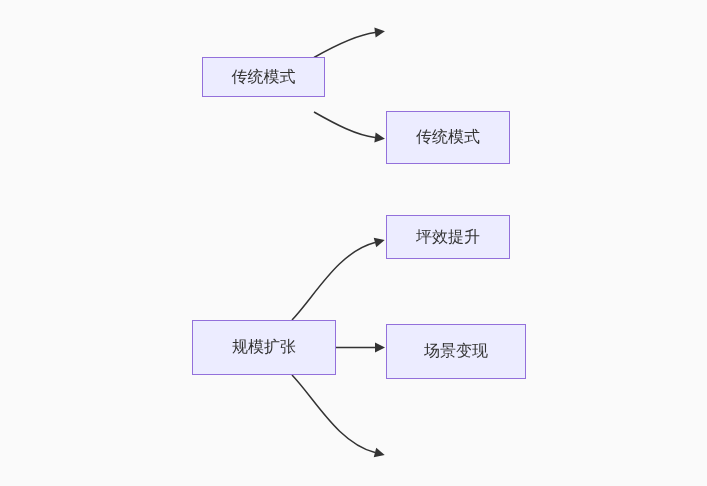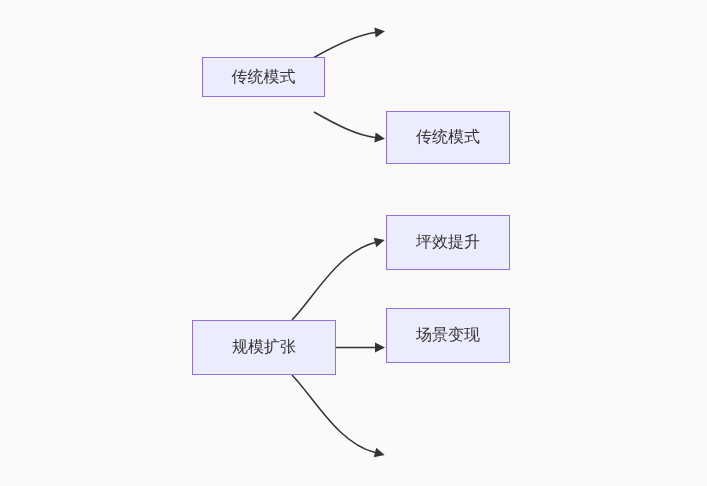--- a/index.html
+++ b/index.html
@@ -37,22 +37,22 @@
     display: flex;
     align-items: center;
     justify-content: center;
     text-align: center;
     white-space: nowrap;
   }
   .node-traditional      { left: 202px; top: 57px;  width: 123px; height: 40px; }
   .node-scale            { left: 386px; top: 6px;   width: 124px; height: 53px; }
   .node-highend          { left: 386px; top: 111px; width: 124px; height: 53px; }
   .node-newvalue         { left: 192px; top: 320px; width: 144px; height: 55px; }
-  .node-floor-efficiency { left: 386px; top: 215px; width: 124px; height: 55px; }
-  .node-scene            { left: 386px; top: 308px; width: 124px; height: 55px; }
+  .node-floor-efficiency { left: 386px; top: 215px; width: 124px; height: 44px; }
+  .node-scene            { left: 386px; top: 324px; width: 140px; height: 55px; }
   .node-member           { left: 386px; top: 426px; width: 124px; height: 55px; }
 </style>
 </head>
 <body>
 
 <div class="canvas">
 
   <svg class="edges-layer" width="707" height="486" viewBox="0 0 707 486" xmlns="http://www.w3.org/2000/svg">
     <defs>
       <marker id="arrowhead" viewBox="0 0 12 12" refX="1" refY="6" markerUnits="userSpaceOnUse" markerWidth="12" markerHeight="12" orient="auto">

